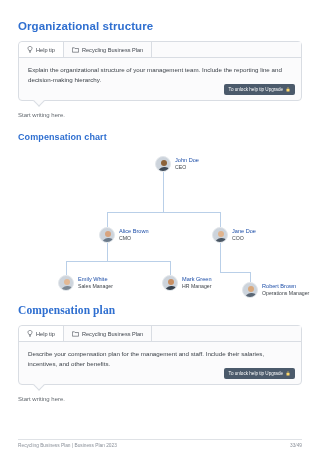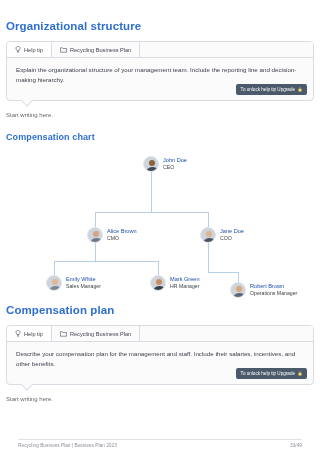--- a/index.html
+++ b/index.html
@@ -7,21 +7,21 @@
     margin: 0; padding: 0;
     width: 320px; height: 453px;
     background: #ffffff;
     font-family: "Liberation Sans", sans-serif;
     overflow: hidden;
   }
   .page {
     position: relative;
     width: 320px; height: 453px;
     background: #ffffff;
-    padding: 0 6px;
+    padding: 0 18px;
   }
   h1.section-title {
     color: #2f6fd0;
     font-size: 11.5px;
     font-weight: 700;
     margin: 0;
     padding-top: 20px;
     letter-spacing: 0.1px;
   }
   h2.sub-title {
@@ -284,21 +284,21 @@
         <div class="head" style="background:#d9a87c;"></div>
           <div class="body" style="background:#5b6775;"></div>
       </div>
       <div class="node-text">
         <div class="node-name">Robert Brown</div>
         <div class="node-role">Operations Manager</div>
       </div>
     </div>
   </div>
 
-  <h1 class="section-title" style="padding-top:6px;">Compensation plan</h1>
+  <h1 class="section-title" style="padding-top:6px;font-family:Liberation Serif, serif;">Compensation plan</h1>
 
   <div class="tip-card">
     <div class="tip-tabs">
       <div class="tip-tab">
         <span class="icon-wrap">
           <svg class="icon" width="6" height="7" viewBox="0 0 10 12">
             <path d="M5 0.6C2.9 0.6 1.5 2.1 1.5 3.9c0 1.3 0.8 2.1 1.3 2.8 0.3 0.4 0.4 0.7 0.4 1.1h3.6c0-0.4 0.1-0.7 0.4-1.1 0.5-0.7 1.3-1.5 1.3-2.8C8.5 2.1 7.1 0.6 5 0.6z" fill="none" stroke="#41474f" stroke-width="1"></path>
             <rect x="3.4" y="9" width="3.2" height="0.9" fill="#41474f"></rect>
             <rect x="3.8" y="10.5" width="2.4" height="0.9" fill="#41474f"></rect>
           </svg>

